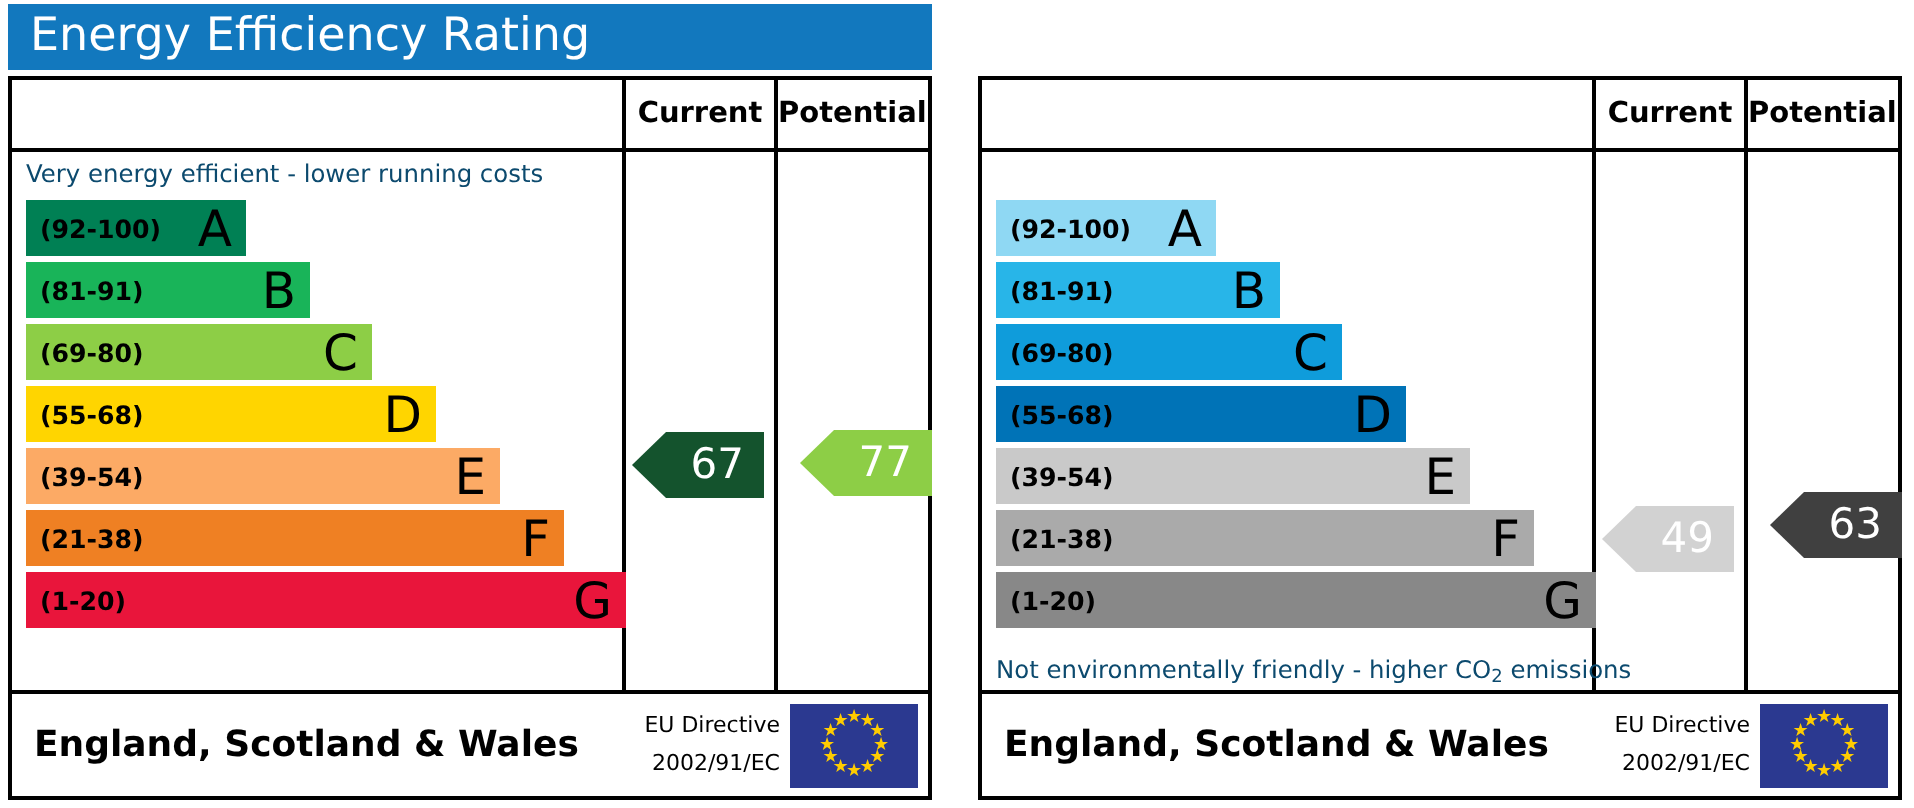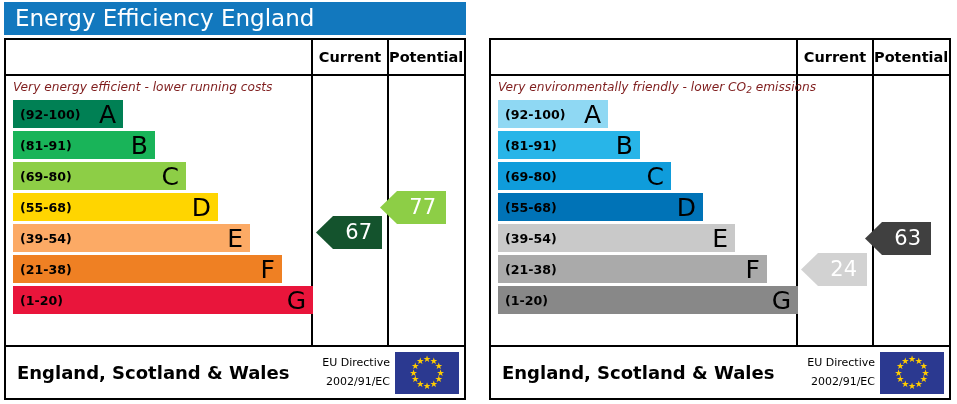--- a/index.html
+++ b/index.html
@@ -84,23 +84,22 @@
 
   
   .body {
     position: absolute;
     left: 0; top: 36px;
     width: 305px; bottom: 53px;
   }
   .note {
     position: absolute;
     left: 7px;
-    font-style: italic;
     font-size: 12.2px;
-    color: #7f1d1d;
+    color: #0c4a6e;
     white-space: nowrap;
   }
   .note.top    { top: 4px; }
   .note.bottom { bottom: 3px; }
 
   .bars {
     position: absolute;
     left: 7px; top: 24px;
     right: 0;
   }
@@ -127,21 +126,21 @@
     font-size: 25px;
     font-weight: 400;
   }
 
   
   .arrowcol {
     position: absolute;
     top: 36px; bottom: 53px;
   }
   .arrowcol.cur { left: 307px; width: 74px; }
-  .arrowcol.pot { left: 368px; width: 97px; }
+  .arrowcol.pot { left: 388px; width: 97px; margin-top: 24px; }
   .arrow {
     position: absolute;
     height: 33px;
     line-height: 33px;
     color: #ffffff;
     font-size: 21px;
     text-align: right;
     padding-right: 10px;
     -webkit-clip-path: polygon(0% 50%, 17px 0%, 100% 0%, 100% 100%, 17px 100%);
     clip-path: polygon(0% 50%, 17px 0%, 100% 0%, 100% 100%, 17px 100%);
@@ -189,21 +188,21 @@
     line-height: 9px;
     text-align: center;
   }
 </style>
 </head>
 <body>
 
 <div class="page">
 
   <div class="epc left">
-    <div class="titlebar">Energy Efficiency England</div>
+    <div class="titlebar">Energy Efficiency Rating</div>
 
     <div class="frame">
 
       <div class="hdr-row">
         <div class="hdr-cell hdr-cur">Current</div>
         <div class="hdr-cell hdr-pot">Potential</div>
       </div>
 
       <div class="vrule v1"></div>
       <div class="vrule v2"></div>
@@ -280,21 +279,20 @@
 
       <div class="hdr-row">
         <div class="hdr-cell hdr-cur">Current</div>
         <div class="hdr-cell hdr-pot">Potential</div>
       </div>
 
       <div class="vrule v1"></div>
       <div class="vrule v2"></div>
 
       <div class="body">
-        <div class="note top">Very environmentally friendly - lower CO<sub style="font-size:9px;vertical-align:baseline;position:relative;top:2px;">2</sub> emissions</div>
         <div class="bars">
             <div class="bar" style="width: 110px; background: rgb(143, 216, 243);">
               <span class="range">(92-100)</span>
               <span class="letter">A</span>
             </div>
             <div class="bar" style="width: 142px; background: rgb(40, 181, 232);">
               <span class="range">(81-91)</span>
               <span class="letter">B</span>
             </div>
             <div class="bar" style="width: 173px; background: rgb(15, 156, 219);">
@@ -311,24 +309,25 @@
             </div>
             <div class="bar" style="width: 269px; background: rgb(170, 170, 170);">
               <span class="range">(21-38)</span>
               <span class="letter">F</span>
             </div>
             <div class="bar" style="width: 300px; background: rgb(136, 136, 136);">
               <span class="range">(1-20)</span>
               <span class="letter">G</span>
             </div>
           </div>
+        <div class="note bottom">Not environmentally friendly - higher CO<sub style="font-size:9px;vertical-align:baseline;position:relative;top:2px;">2</sub> emissions</div>
       </div>
 
       <div class="arrowcol cur">
-        <div class="arrow cur" style="background: rgb(210, 210, 210); top: 177px;">24</div>
+        <div class="arrow cur" style="background: rgb(210, 210, 210); top: 177px;">49</div>
       </div>
       <div class="arrowcol pot">
         <div class="arrow pot" style="background: #404040; top: 146px;">63</div>
       </div>
 
       <div class="footer">
         <div class="region">England, Scotland &amp; Wales</div>
         <div class="directive">
           <div>EU Directive</div>
           <div>2002/91/EC</div>

